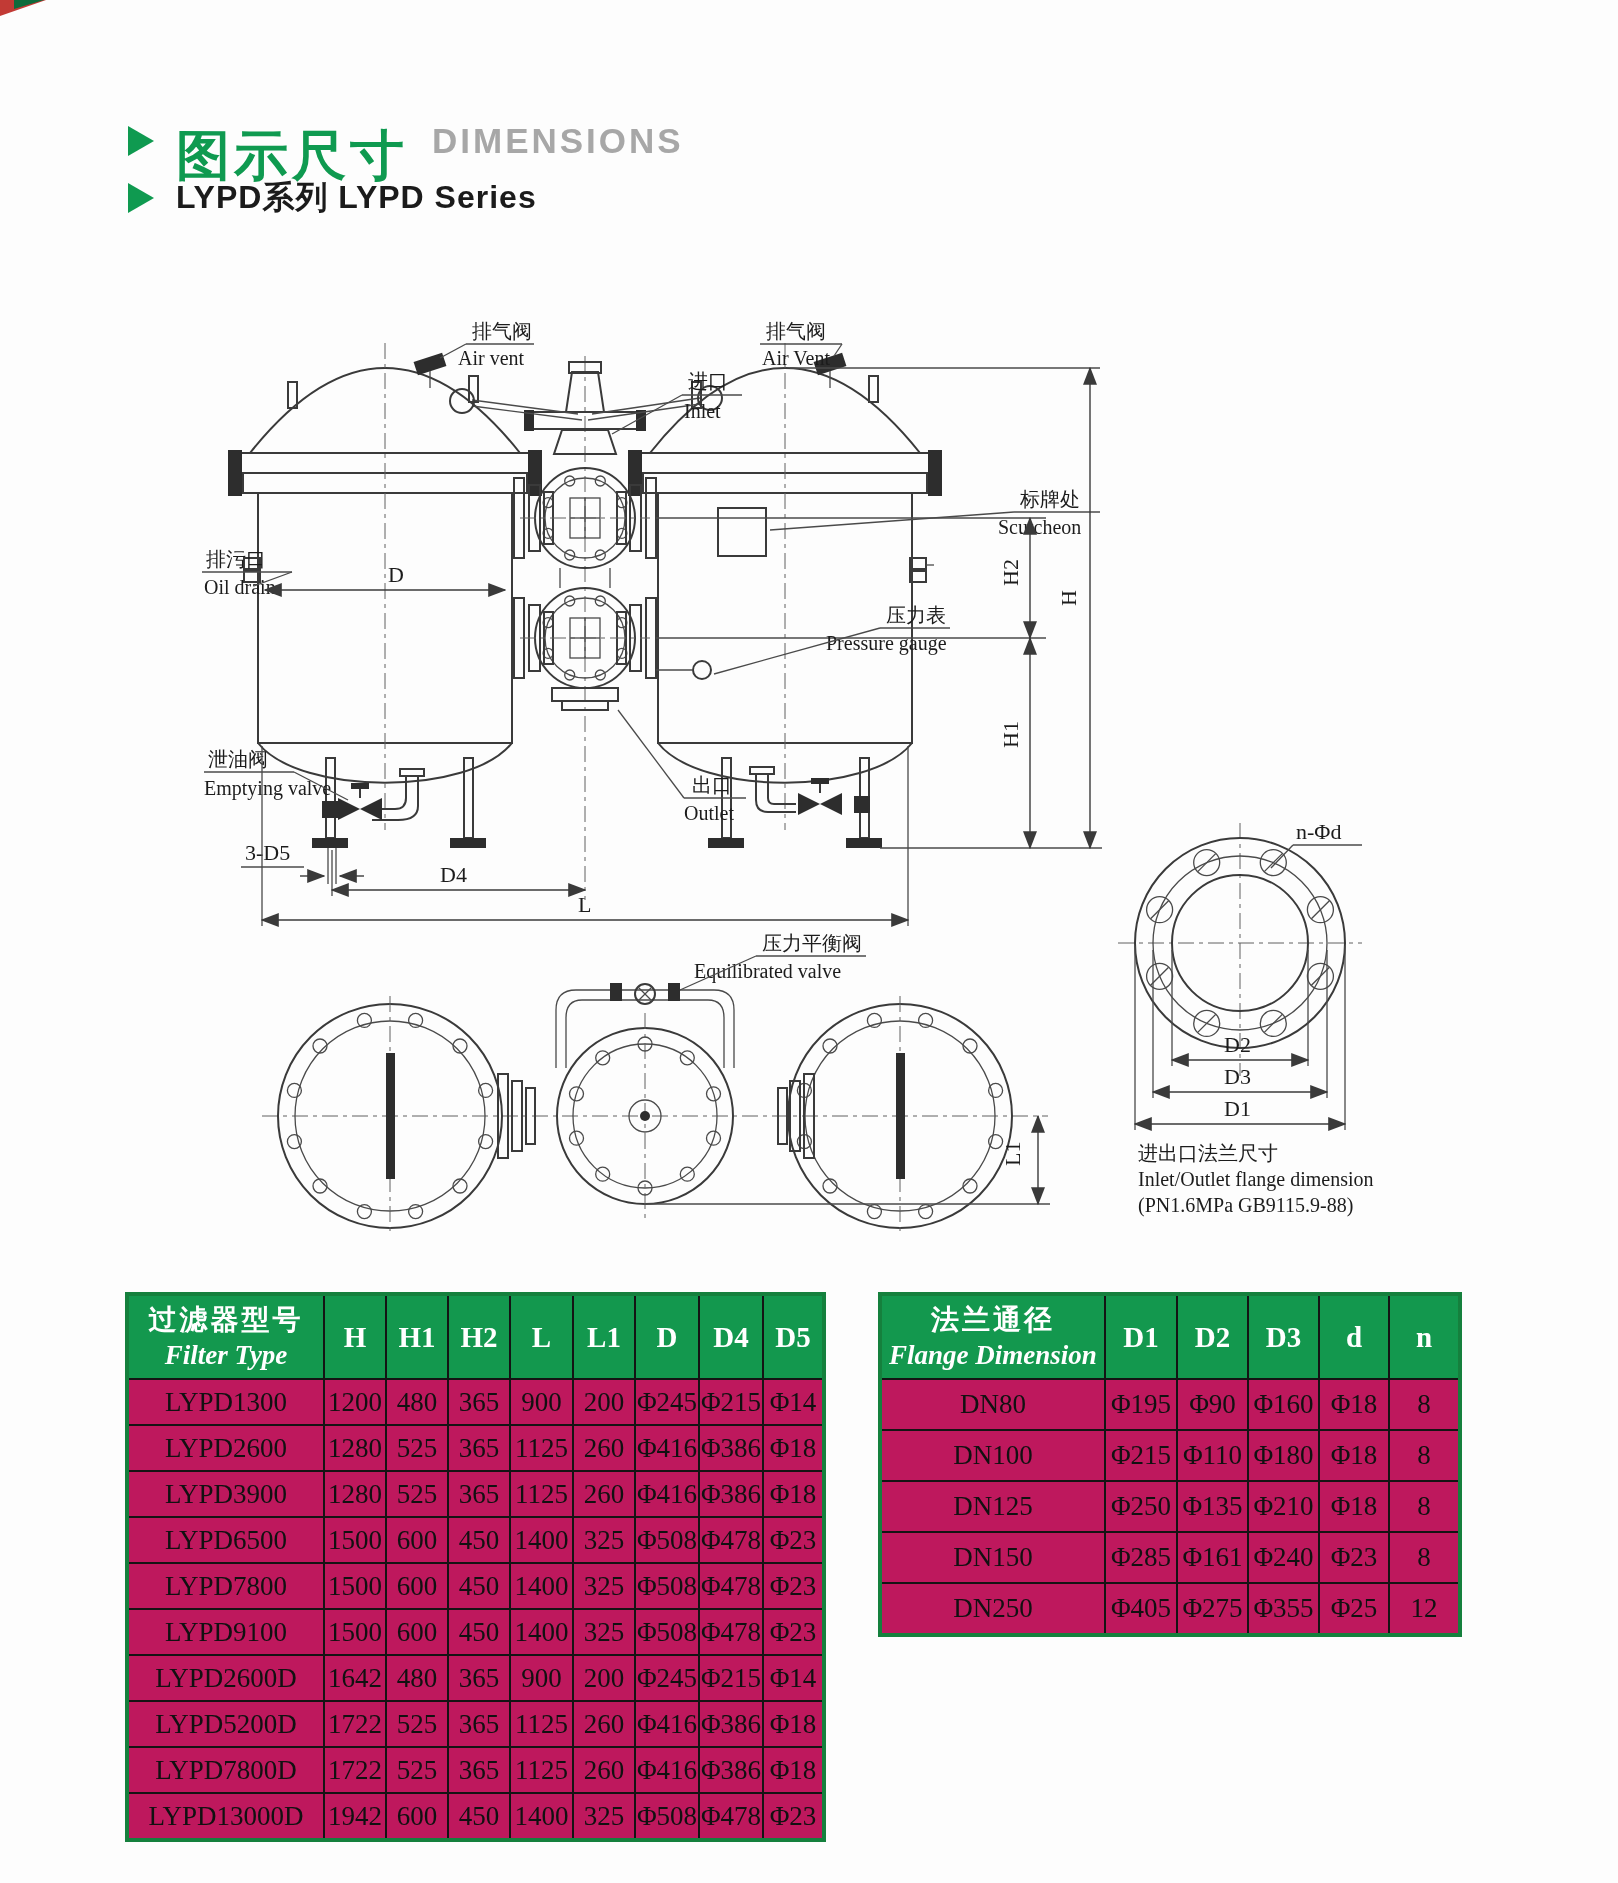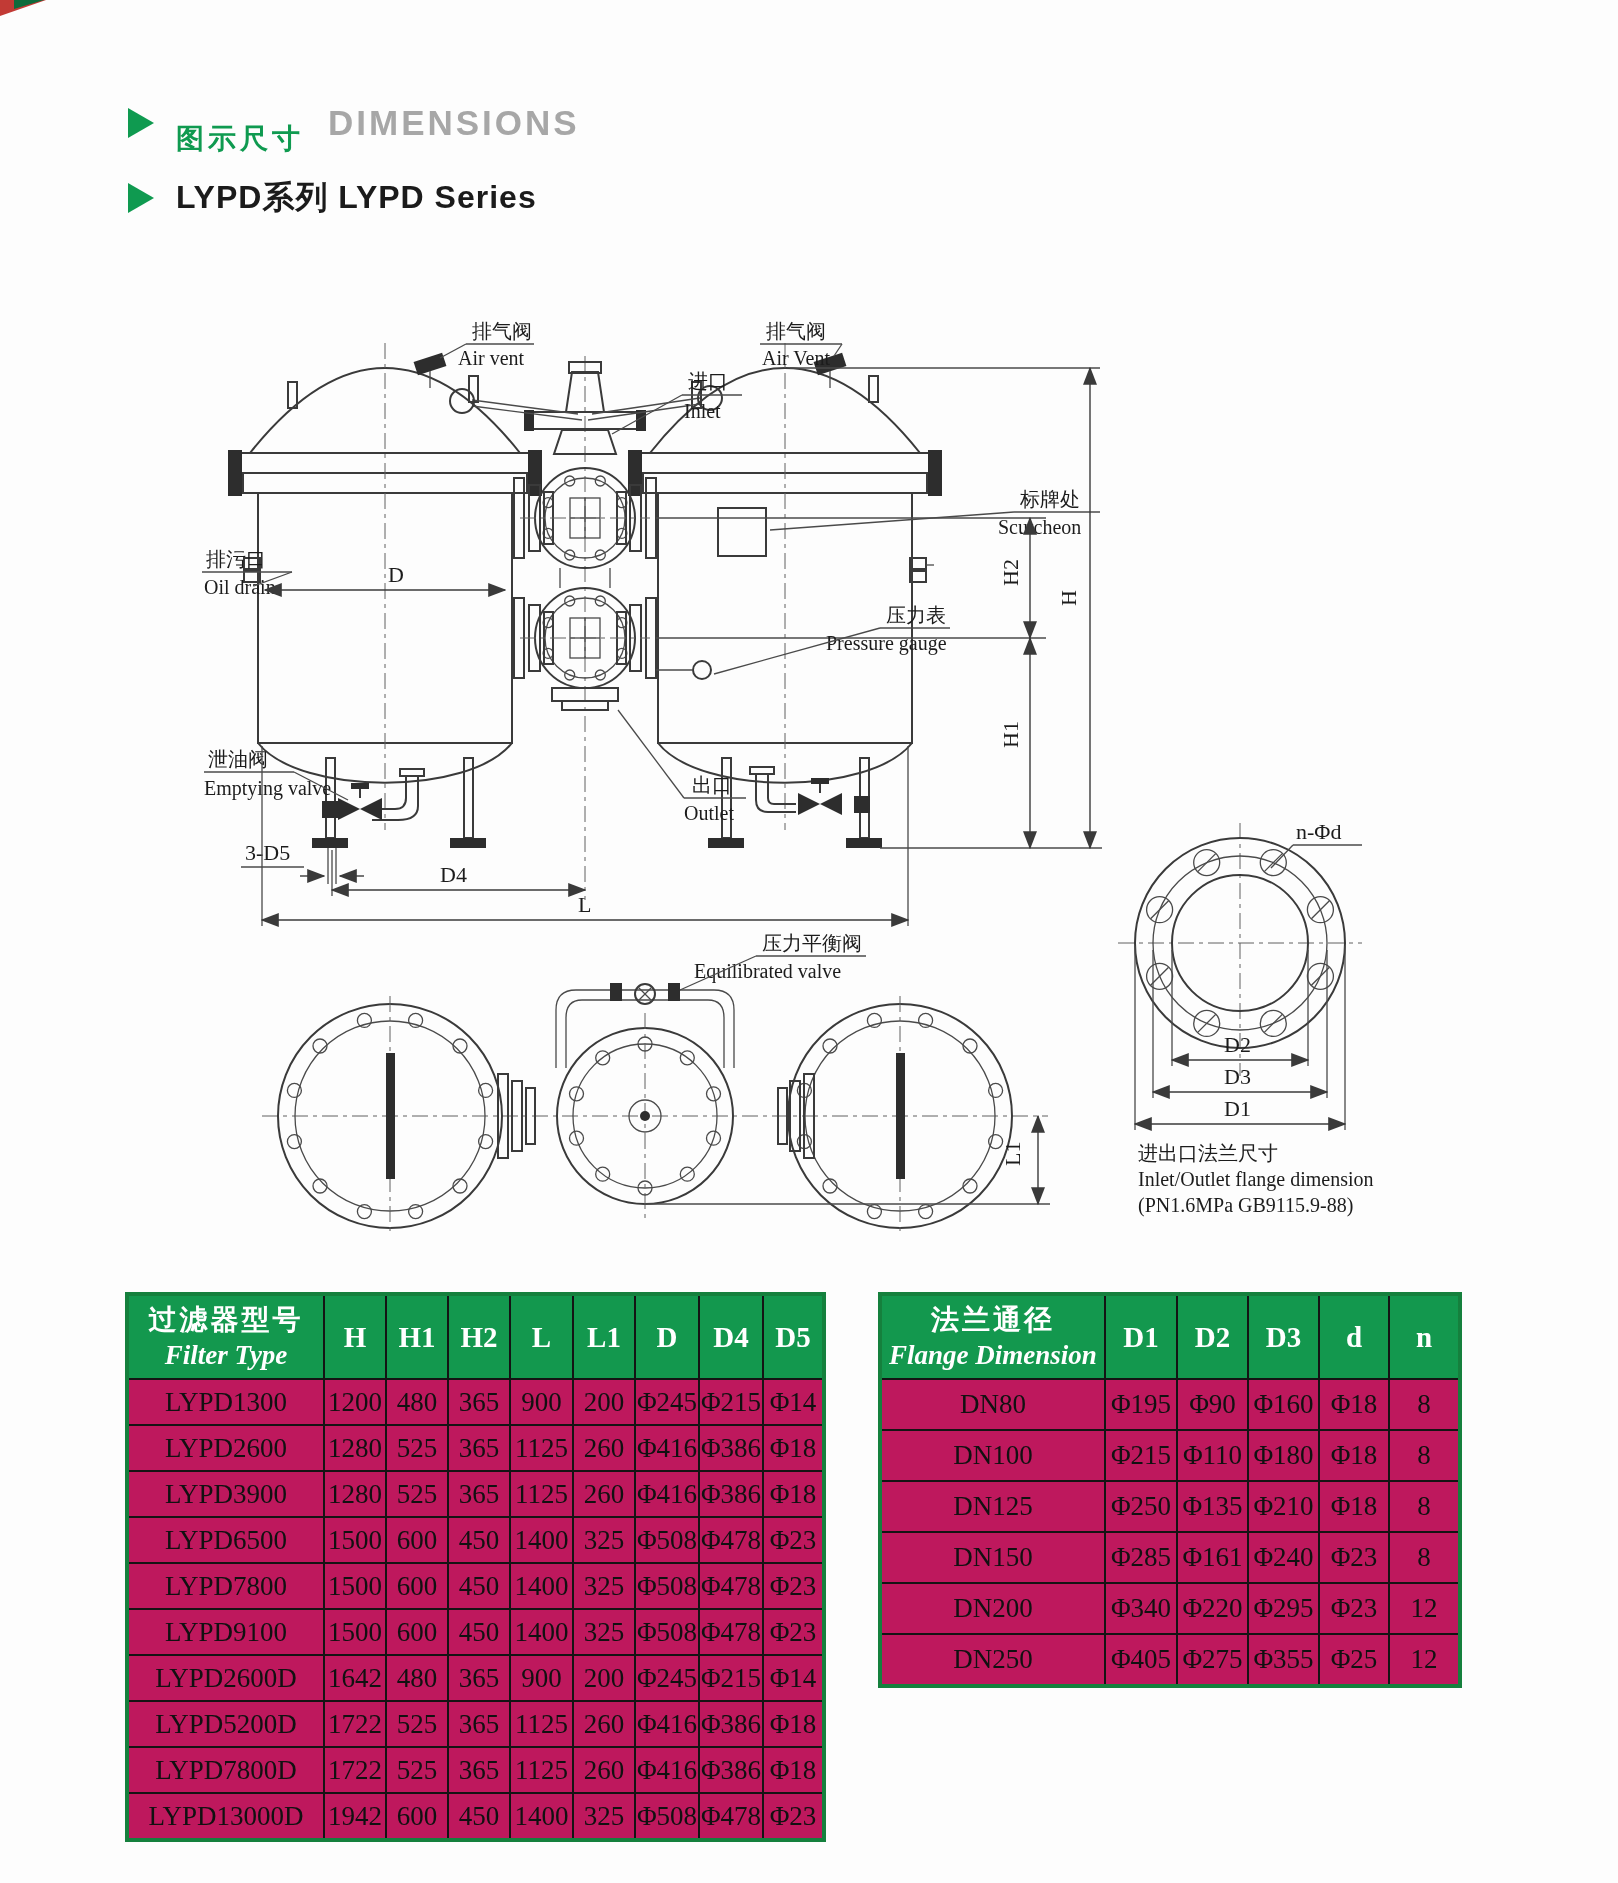--- a/index.html
+++ b/index.html
@@ -12,21 +12,21 @@
     border-top:16px solid #c23a35; border-right:46px solid transparent; }
   .corner-green { position:absolute; left:14px; top:0; width:0; height:0;
     border-top:9px solid #0e6b3c; border-right:30px solid transparent; }
 
   
   .sec { position:absolute; display:flex; align-items:center; }
   .sec1 { left:128px; top:88px; }
   .sec2 { left:128px; top:176px; }
   .tri { width:0; height:0; border-left:26px solid #0f9a50;
     border-top:15px solid transparent; border-bottom:15px solid transparent; margin-right:22px; }
-  .t-cn { color:#0f9a50; font-size:28px; font-weight:bold; letter-spacing:4px;margin-top:32px; }
+  .t-cn { color:#0f9a50; font-size:54px; font-weight:bold; letter-spacing:4px;margin-top:32px; }
   .t-en { color:#a7a7a7; font-size:35px; font-weight:bold; letter-spacing:3px; margin-left:24px; }
   .t2 { color:#1b1b1b; font-size:32px; font-weight:bold; letter-spacing:1px; }
 
   
   svg.drawing { position:absolute; left:0; top:238px; width:1618px; height:1046px; }
   .dln  { stroke:#3a3a3a; stroke-width:2;   fill:none; }
   .dthin{ stroke:#4a4a4a; stroke-width:1.3; fill:none; }
   .dcl  { stroke:#606060; stroke-width:1;   fill:none; stroke-dasharray:16 5 4 5; }
   .dim  { stroke:#3a3a3a; stroke-width:1.4; fill:none; }
   .dfill{ fill:#2d2d2d; stroke:none; }
@@ -590,28 +590,20 @@
         </tr>
         <tr>
           <td>DN150</td>
           <td>Φ285</td>
           <td>Φ161</td>
           <td>Φ240</td>
           <td>Φ23</td>
           <td>8</td>
         </tr>
         <tr>
-          <td>DN200</td>
-          <td>Φ340</td>
-          <td>Φ220</td>
-          <td>Φ295</td>
-          <td>Φ23</td>
-          <td>12</td>
-        </tr>
-        <tr>
           <td>DN250</td>
           <td>Φ405</td>
           <td>Φ275</td>
           <td>Φ355</td>
           <td>Φ25</td>
           <td>12</td>
         </tr>
       </tbody>
   </table>
 </div>

